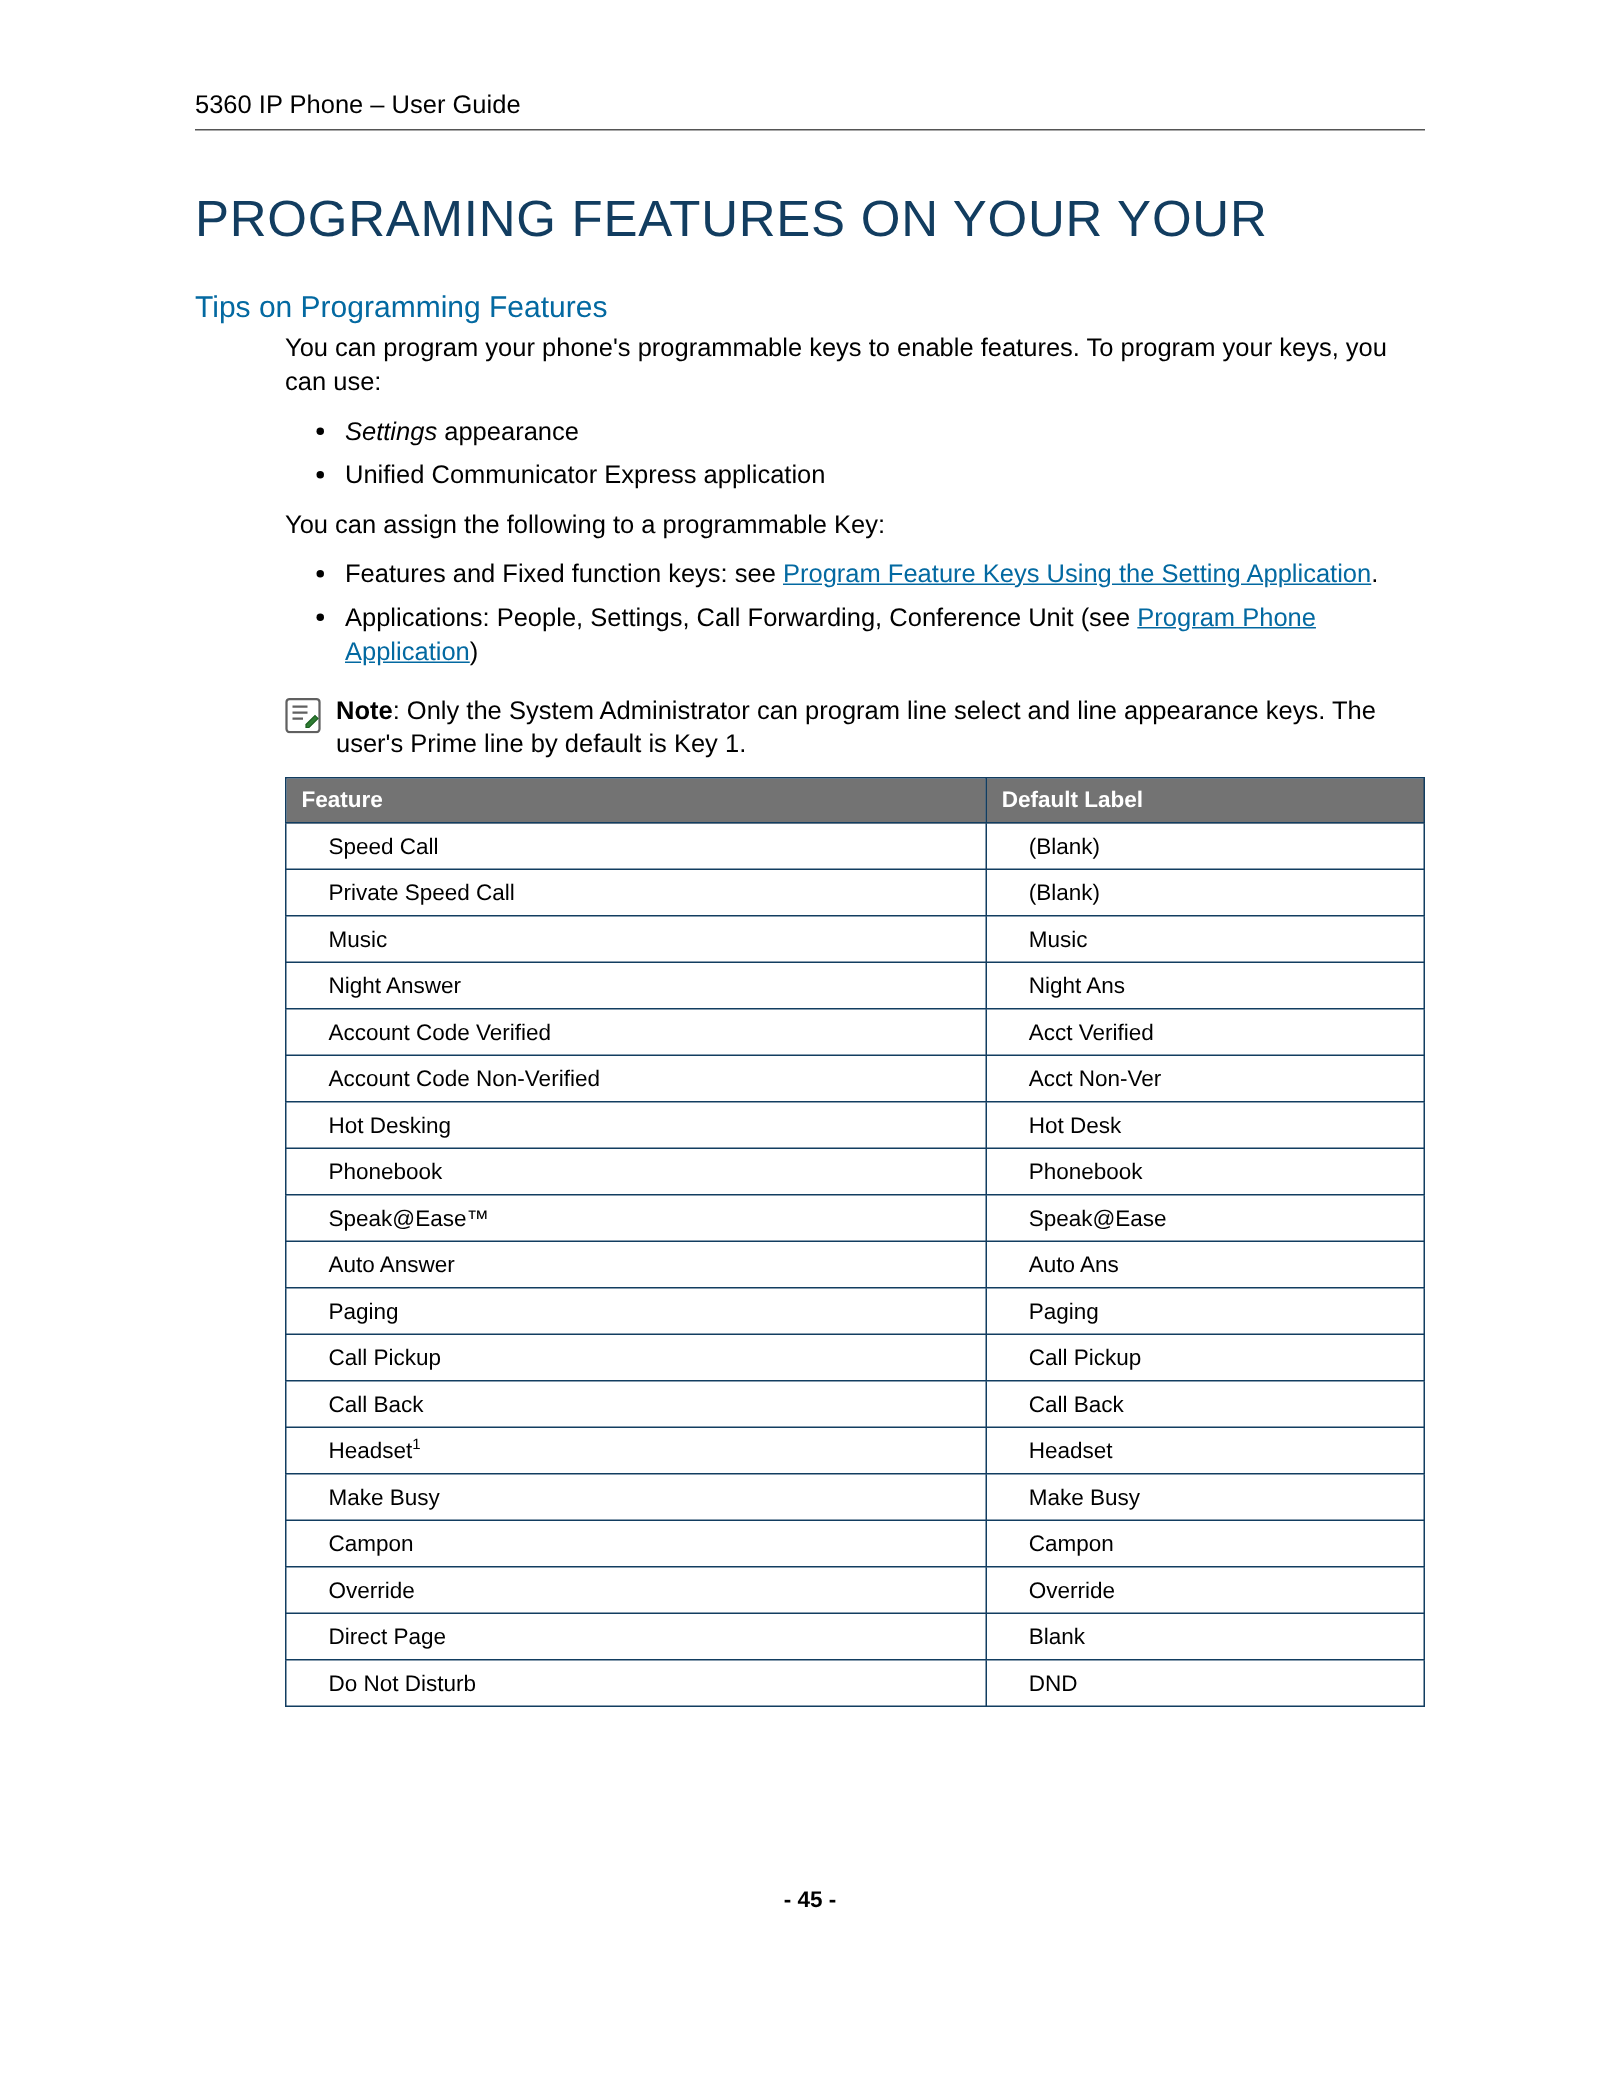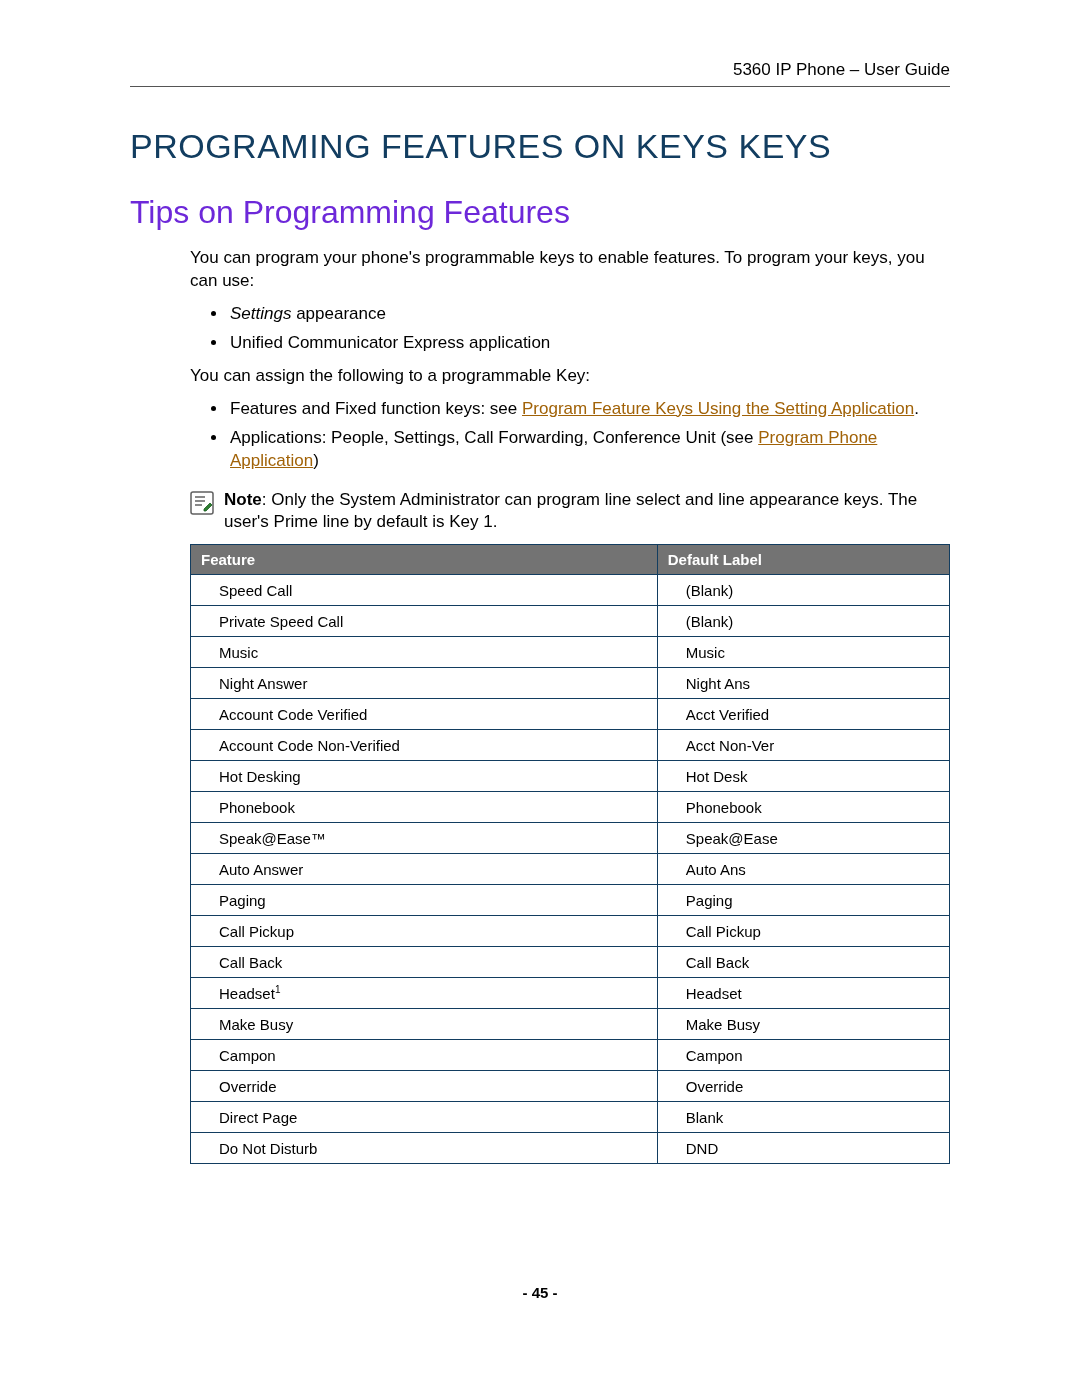--- a/index.html
+++ b/index.html
@@ -9,38 +9,38 @@
     font-family: Arial, Helvetica, sans-serif;
     color: #000;
     width: 1080px;
   }
   .page {
     width: 1080px;
     box-sizing: border-box;
     padding: 60px 130px 40px 130px;
   }
   .header-line {
-    text-align: right;
+    text-align: left;
     font-size: 17px;
     padding-bottom: 6px;
     border-bottom: 1px solid #555;
     margin-bottom: 40px;
   }
   h1.title {
     color: #123d60;
     font-weight: 400;
     font-size: 34px;
     letter-spacing: 0.5px;
     margin: 0 0 28px 0;
   }
   h2.subtitle {
-    color: #6d28d9;
+    color: #0369a1;
     font-weight: 400;
-    font-size: 32px;
-    margin: 0 0 16px 0;
+    font-size: 20px;
+    margin: 0 0 4px 0;
   }
   h3.subsubtitle {
     color: #123d60;
     font-weight: 400;
     font-size: 20px;
     margin: 24px 0 10px 0;
   }
   .indent {
     margin-left: 60px;
   }
@@ -53,21 +53,21 @@
     margin: 0 0 10px 0;
     padding-left: 38px;
   }
   li {
     font-size: 17px;
     line-height: 1.35;
     margin-bottom: 6px;
     padding-left: 2px;
   }
   a.link {
-    color: #a16207;
+    color: #0369a1;
     text-decoration: underline;
   }
   .italic {
     font-style: italic;
   }
   .note-block {
     display: flex;
     align-items: flex-start;
     gap: 10px;
     margin-top: 16px;
@@ -118,21 +118,21 @@
     vertical-align: super;
   }
 </style>
 </head>
 <body>
 
 <div class="page">
 
   <div class="header-line">5360 IP Phone – User Guide</div>
 
-  <h1 class="title">PROGRAMING FEATURES ON KEYS KEYS</h1>
+  <h1 class="title">PROGRAMING FEATURES ON YOUR YOUR</h1>
 
   <h2 class="subtitle">Tips on Programming Features</h2>
 
   <div class="indent">
     <p>You can program your phone's programmable keys to enable features. To program your keys, you can use:</p>
 
     <ul>
       <li>
         <span class="italic">Settings</span><span> appearance</span>
       </li>

